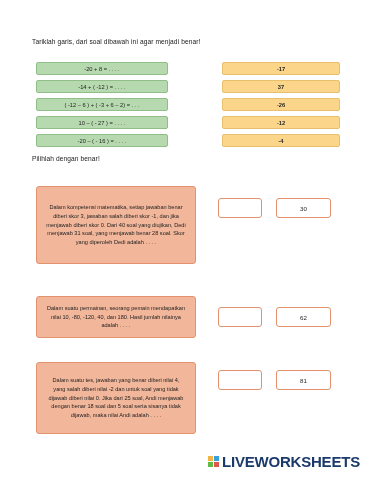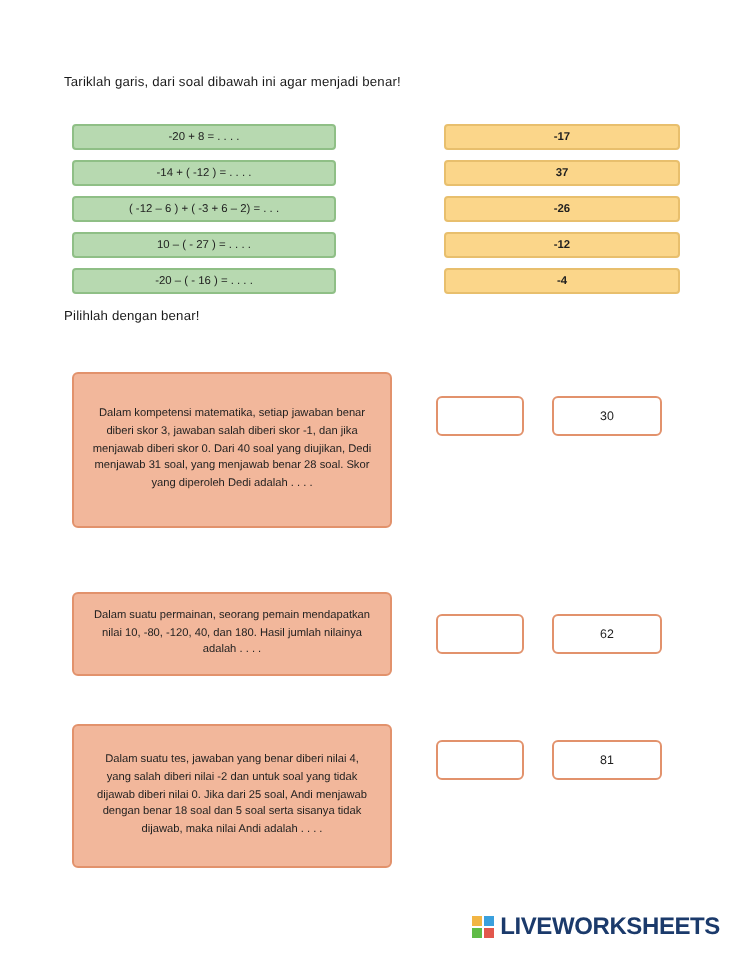--- a/index.html
+++ b/index.html
@@ -128,21 +128,21 @@
     grid-template-columns: 1fr 1fr;
     grid-template-rows: 1fr 1fr;
     gap: 1px;
   }
   .footer-mark i { display: block; }
   .fm1 { background: #f2b544; }
   .fm2 { background: #3aa0dd; }
   .fm3 { background: #5fbb46; }
   .fm4 { background: #e2574c; }
   .footer-text {
-    font-size: 12px;
+    font-size: 15px;
     font-weight: bold;
     color: #1b3a6b;
     letter-spacing: -0.2px;
   }
 </style>
 </head>
 <body>
 
 <div class="page">
 

